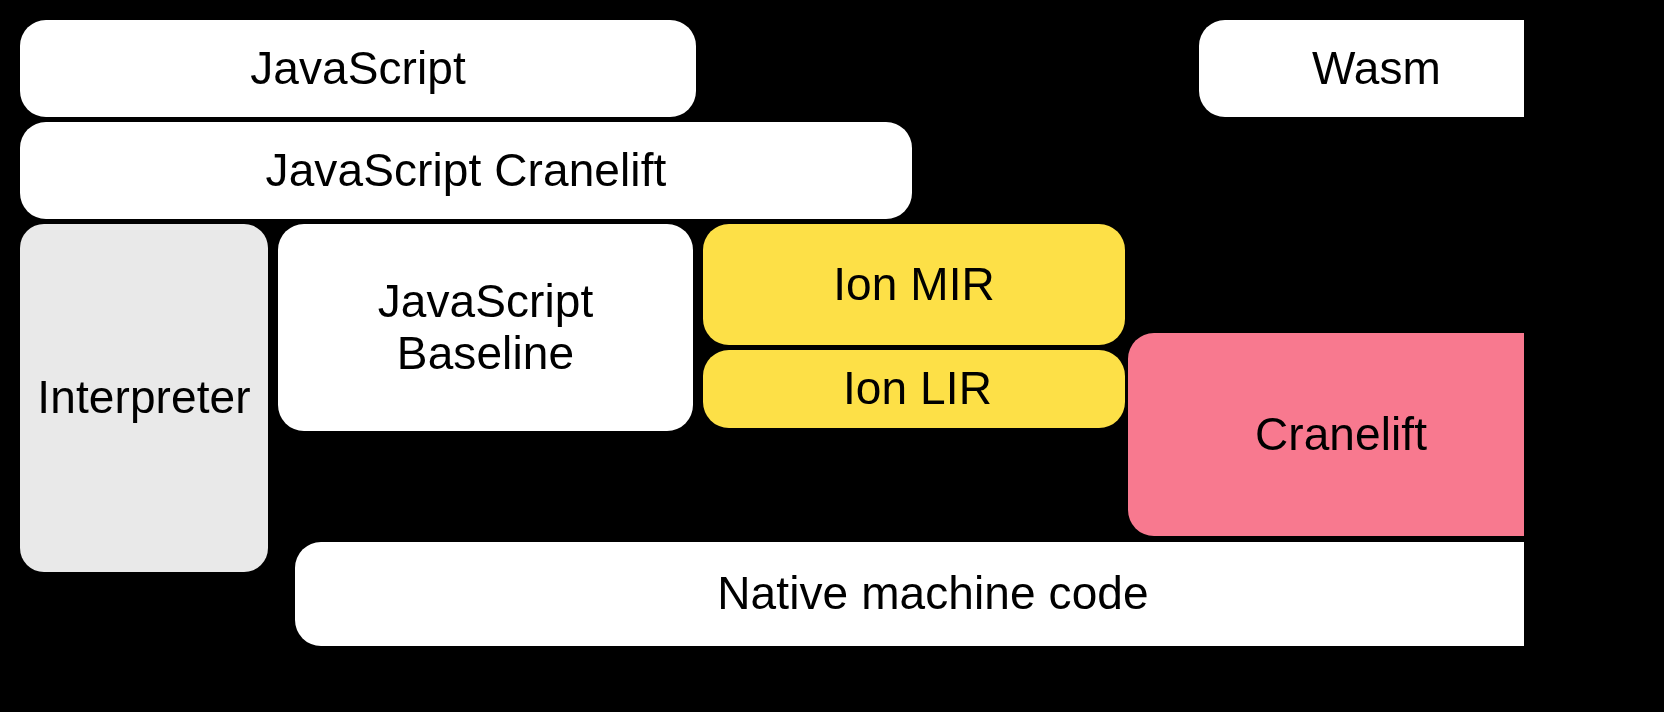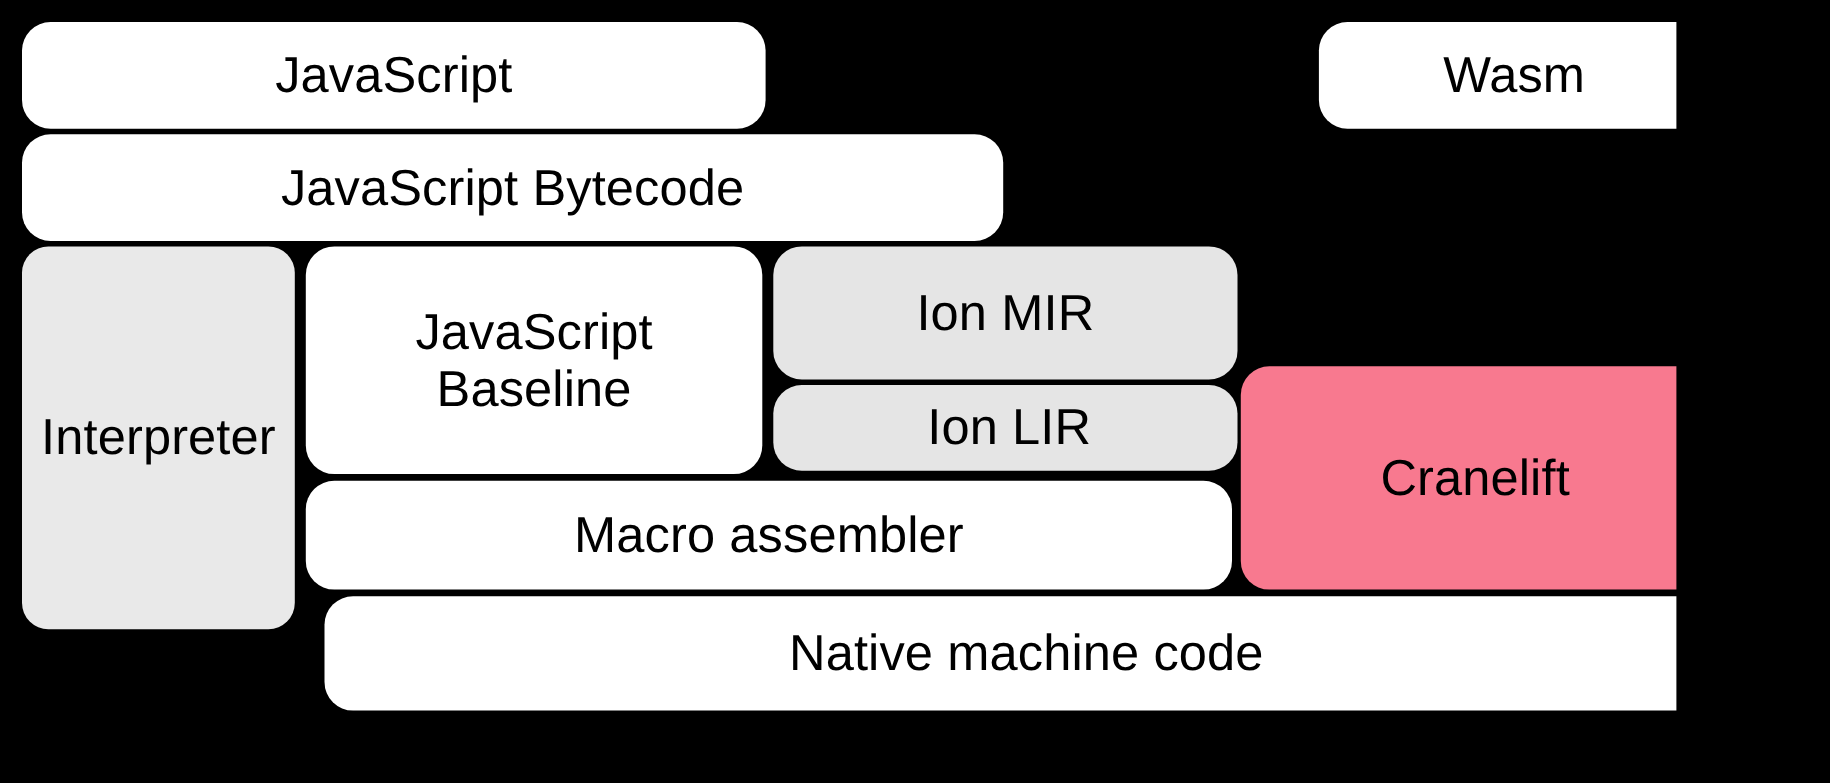--- a/index.html
+++ b/index.html
@@ -27,21 +27,21 @@
     color:#000000;
     font-size:46px;
     line-height:1.12;
     font-weight:400;
     letter-spacing:0.1px;
     white-space:pre-line;
     padding:4px 10px;
   }
   .fill-white{background:#ffffff;}
   .fill-grey{background:#e9e9e9;}
-  .fill-green{background:#e5e5e5;}
+  .fill-green{background:#fde047;}
   .fill-pink{background:#f8798f;}
 
   
   #n-javascript        { left:20px;   top:20px;  width:676px;  height:97px;  }
   #n-asmjs             { left:703px;  top:20px;  width:492px;  height:97px;  }
   #n-wasm              { left:1199px; top:20px;  width:355px;  height:97px;  }
 
   
   #n-js-bytecode       { left:20px;   top:122px; width:892px;  height:97px;  }
   #n-baldrmonkey       { left:920px;  top:122px; width:413px;  height:97px;  }
@@ -60,31 +60,30 @@
 </head>
 <body>
 
 <div id="diagram">
 
   <div class="node fill-white" id="n-javascript">JavaScript</div>
 
 
   <div class="node fill-white" id="n-wasm">Wasm</div>
 
-  <div class="node fill-white" id="n-js-bytecode">JavaScript Bytecode</div>
+  <div class="node fill-white" id="n-js-bytecode">JavaScript Cranelift</div>
 
 
   <div class="node fill-grey" id="n-interpreter">Interpreter</div>
 
   <div class="node fill-white" id="n-js-baseline">JavaScript
 Baseline</div>
 
   <div class="node fill-green" id="n-ion-mir">Ion MIR</div>
 
   <div class="node fill-green" id="n-ion-lir">Ion LIR</div>
 
   <div class="node fill-pink" id="n-cranelift">Cranelift</div>
 
-  <div class="node fill-white" id="n-macro-assembler">Macro assembler</div>
 
   <div class="node fill-white" id="n-native-code">Native machine code</div>
 
 </div>
 
 </body></html>

